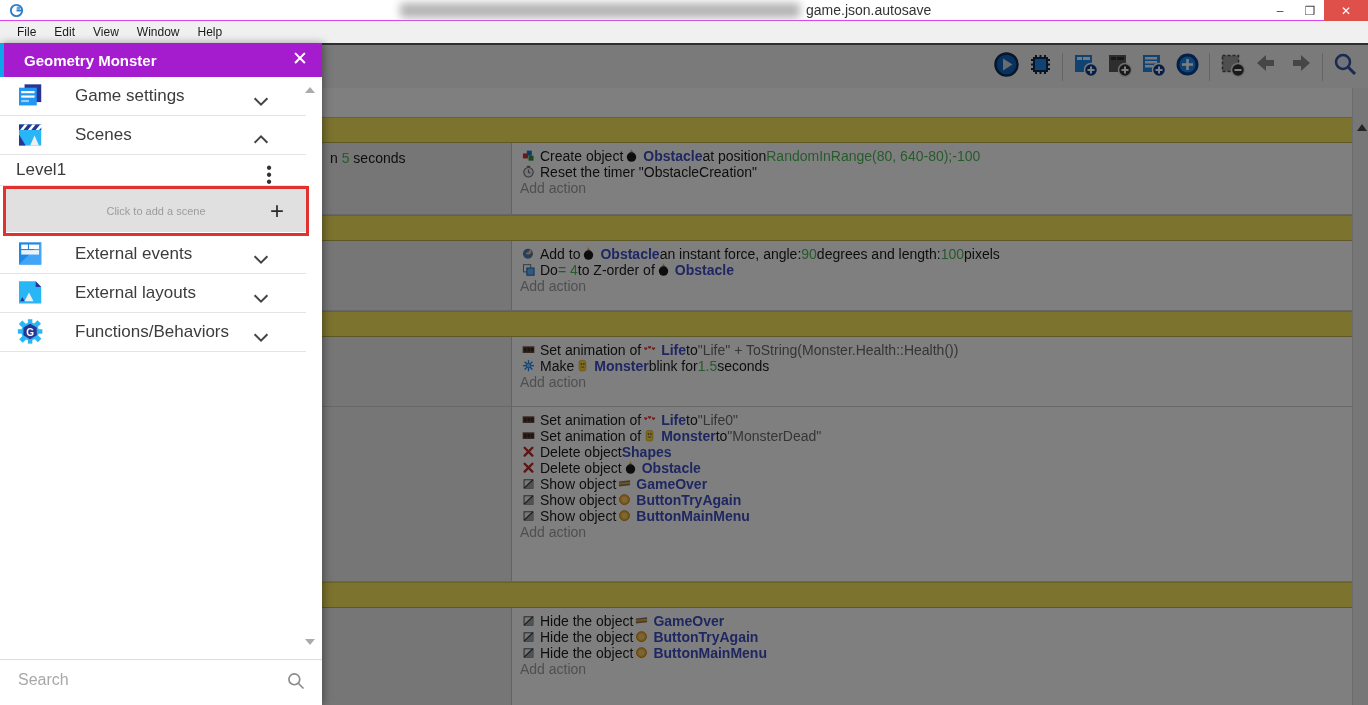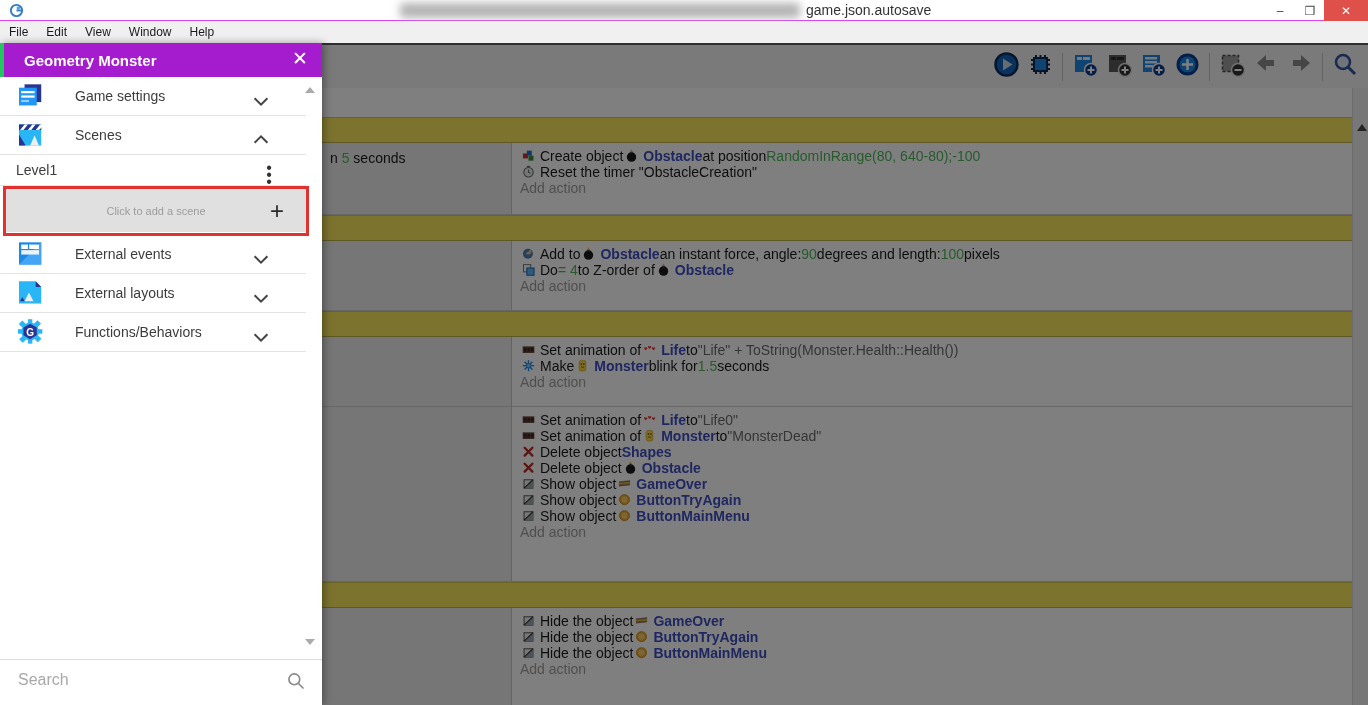--- a/index.html
+++ b/index.html
@@ -10,21 +10,21 @@
   .titlebar{position:absolute;top:0;left:0;width:1368px;height:21px;background:#fff;border-bottom:1px solid #d946ef;}
   .app-logo{position:absolute;left:9px;top:3px;width:15px;height:15px;}
   .title-redacted{position:absolute;left:400px;top:3px;width:400px;height:15px;background:#9a9a9a;border-radius:3px;filter:blur(4px);opacity:.75;}
   .title-text{position:absolute;left:806px;top:2px;font-size:14px;color:#333;white-space:nowrap;}
   .win-btn{position:absolute;top:0;height:21px;display:flex;align-items:center;justify-content:center;color:#444;font-size:12px;}
   .win-min{left:1266px;width:28px;}
   .win-restore{left:1296px;width:28px;}
   .win-close{left:1324px;width:44px;background:#e0504a;color:#fff;font-size:12px;}
 
   
-  .menubar{position:absolute;top:21px;left:0;width:1368px;height:22px;background:#f0f0f0;display:flex;align-items:center;gap:0;}
+  .menubar{position:absolute;top:21px;left:0;width:1368px;height:22px;background:#f0f0f0;display:flex;align-items:center;padding-left:8px;gap:0;}
   .menu-item{font-size:12px;color:#1a1a1a;padding:3px 9px;}
 
   
   .main{position:absolute;top:43px;left:0;width:1368px;height:662px;background:#000000;}
   .ev-toolbar{position:absolute;top:0;left:0;width:1368px;height:45px;background:#f5f5f5;border-top:2px solid #5f5f5f;display:flex;align-items:center;justify-content:flex-end;padding-right:6px;}
   .tb-btn{width:34px;height:34px;display:flex;align-items:center;justify-content:center;}
   .tb-sep{width:1px;height:28px;background:#c9c9c9;margin:0 5px;}
   .tb-btn svg{width:27px;height:27px;}
 
   
@@ -45,28 +45,28 @@
 
   
   .ev-scroll{position:absolute;top:45px;right:0;width:16px;height:617px;background:#efefef;border-left:1px solid #d9d9d9;}
   .ev-scroll .arrow-up{position:absolute;top:36px;left:4px;width:0;height:0;border-left:5px solid transparent;border-right:5px solid transparent;border-bottom:7px solid #4a4a4a;}
 
   
   .overlay{position:absolute;top:43px;left:0;width:1368px;height:662px;background:rgba(0,0,0,0.5);z-index:50;}
 
   
   .drawer{position:absolute;top:43px;left:0;width:322px;height:662px;background:#fff;z-index:100;box-shadow:2px 0 8px rgba(0,0,0,.35);}
-  .drawer-header{position:absolute;top:0;left:0;width:322px;height:34px;background:#a41ccd;border-left:4px solid #22c55e;display:flex;align-items:center;}
+  .drawer-header{position:absolute;top:0;left:0;width:322px;height:34px;background:#a41ccd;border-left:4px solid #0ea5e9;display:flex;align-items:center;}
   .drawer-title{color:#fff;font-size:15px;font-weight:bold;margin-left:20px;}
   .drawer-close{position:absolute;right:14px;top:5px;color:#fff;font-size:19px;line-height:22px;}
   .drawer-list{position:absolute;top:34px;left:0;width:306px;}
   .d-item{position:relative;height:39px;border-bottom:1px solid #e4e4e4;background:#fff;display:flex;align-items:center;}
   .d-item .d-icon{width:30px;height:30px;margin-left:14px;flex:0 0 auto;}
   .d-item .d-icon svg{width:30px;height:30px;}
-  .d-label{font-size:14px;color:#3c3c3c;margin-left:31px;}
+  .d-label{font-size:17px;color:#3c3c3c;margin-left:31px;}
   .d-label.noicon{margin-left:16px;}
   .chevron{position:absolute;right:34px;top:13px;}
   .kebab{position:absolute;right:32px;top:9px;color:#333;font-size:16px;letter-spacing:0;line-height:7px;text-align:center;width:10px;}
   .level1-row{height:31px;}
   .add-scene-wrap{position:relative;height:49px;border-bottom:none;}
   .add-scene-box{position:absolute;left:6px;top:3px;width:300px;height:43px;background:#e0e0e0;display:flex;align-items:center;justify-content:center;}
   .add-scene-label{font-size:11px;color:#9c9c9c;}
   .add-scene-plus{position:absolute;right:22px;top:8px;font-size:24px;color:#2b2b2b;font-weight:normal;}
   .red-highlight{position:absolute;left:3px;top:0px;width:306px;height:50px;border:3px solid #e0322e;pointer-events:none;z-index:5;}
   .drawer-scroll-up{position:absolute;right:7px;top:44px;width:0;height:0;border-left:5px solid transparent;border-right:5px solid transparent;border-bottom:6px solid #ababab;}

